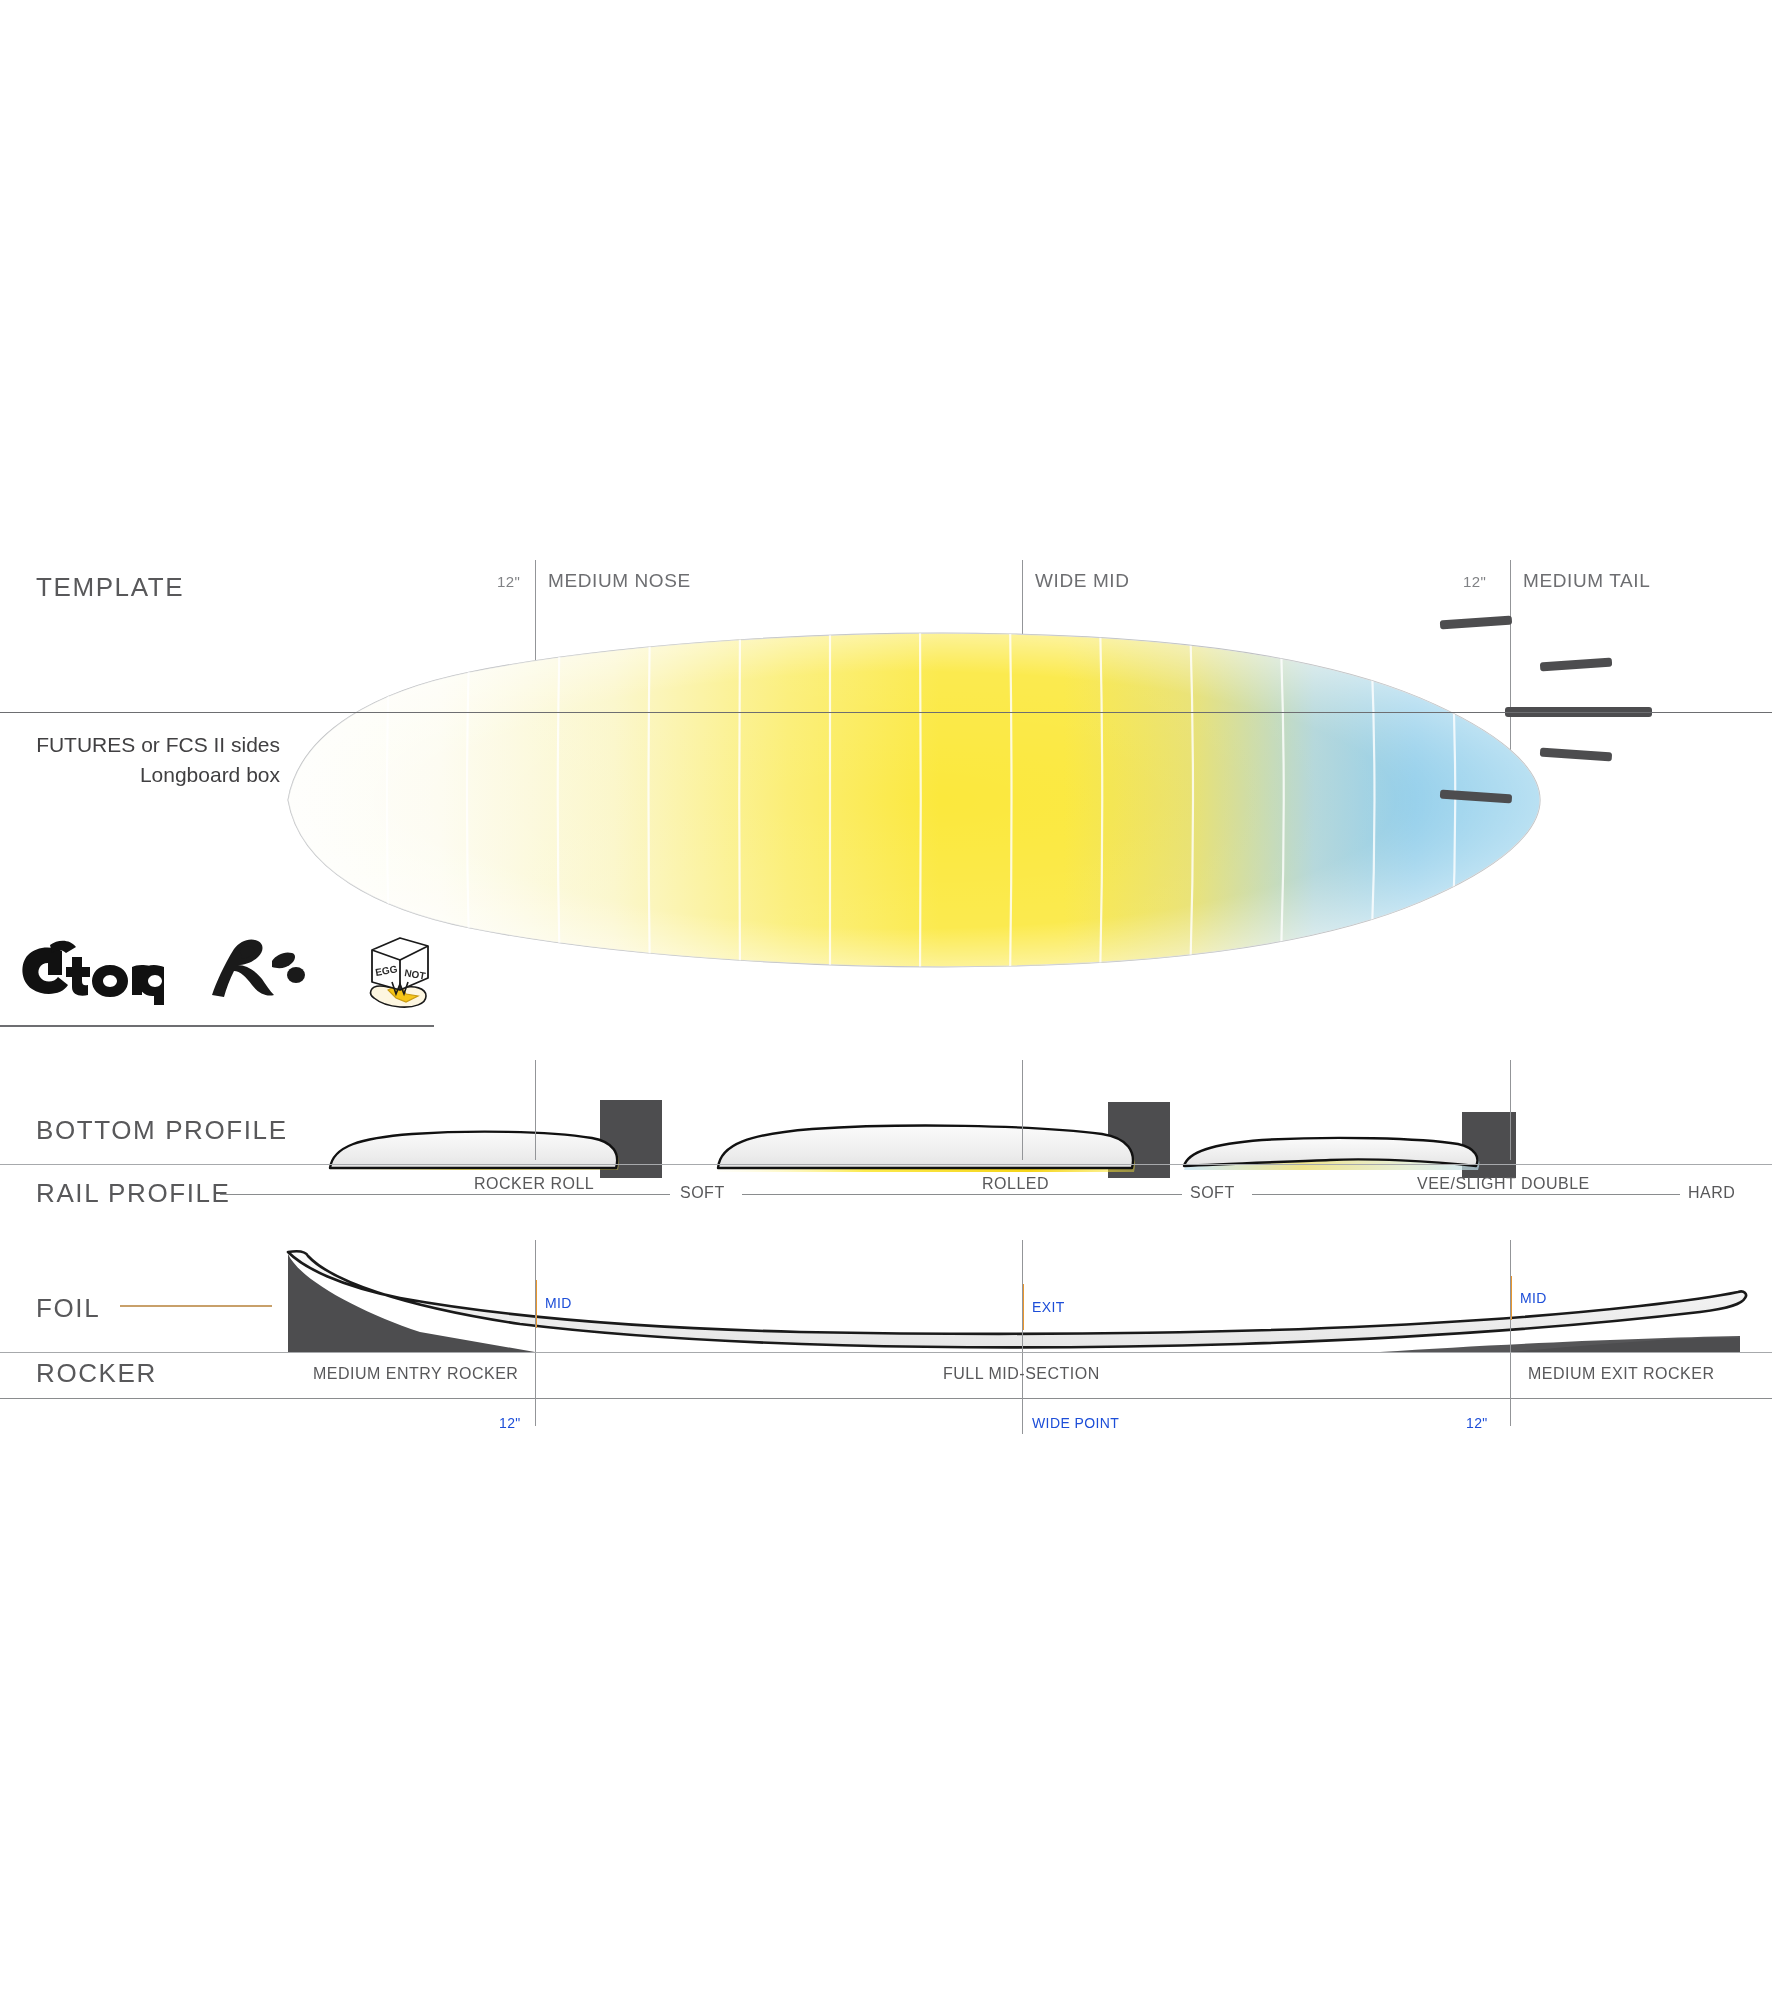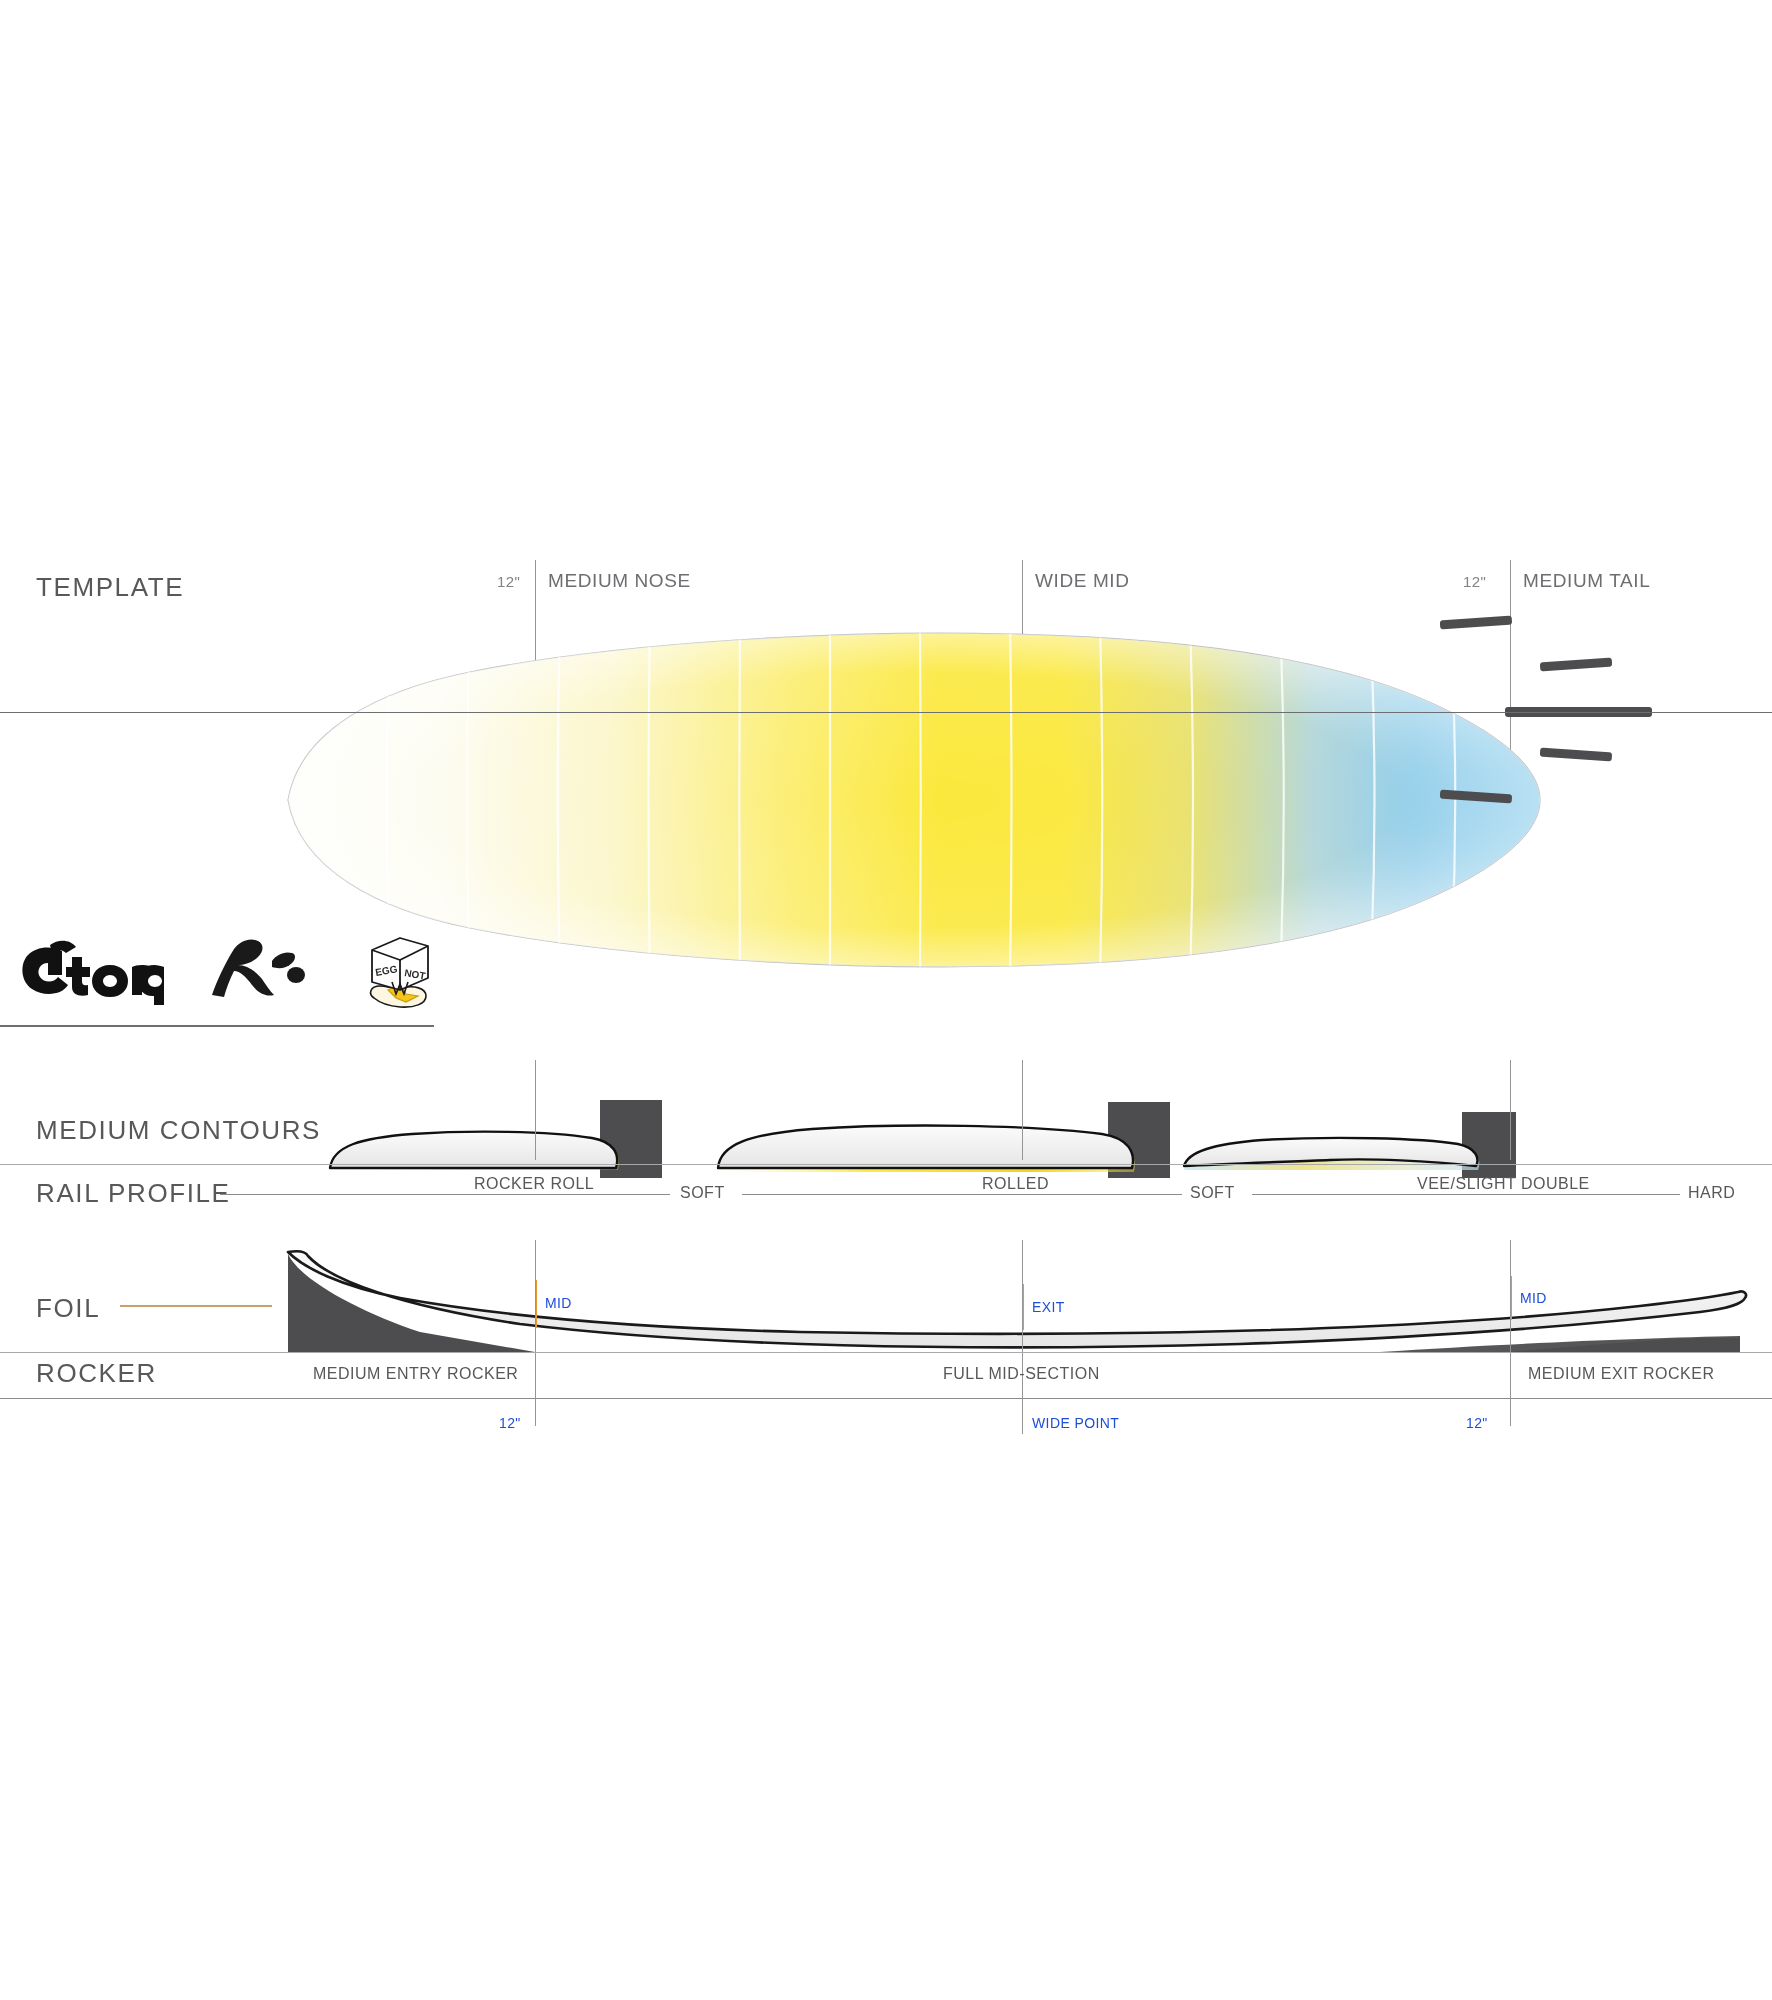--- a/index.html
+++ b/index.html
@@ -47,20 +47,22 @@
   <div class="vline" style="left:1510px;top:560px;height:260px;"></div>
 
   <div class="abs hdr-dim" style="left:497px;top:573px;">12"</div>
   <div class="abs hdr-zone" style="left:548px;top:570px;">MEDIUM NOSE</div>
 
   <div class="abs hdr-zone" style="left:1035px;top:570px;">WIDE MID</div>
 
   <div class="abs hdr-dim" style="left:1463px;top:573px;">12"</div>
   <div class="abs hdr-zone" style="left:1523px;top:570px;">MEDIUM TAIL</div>
 
+  <div class="abs sidenote" style="left:0px;top:730px;width:280px;">FUTURES or FCS II sides
+Longboard box</div>
 
   <svg class="abs" style="left:0px;top:620px;" width="1772" height="360">
     <defs>
       <linearGradient id="planGrad" x1="0" y1="0" x2="1" y2="0">
         <stop offset="0.00" stop-color="#fefefa"></stop>
         <stop offset="0.12" stop-color="#fdfcf0"></stop>
         <stop offset="0.26" stop-color="#fbf6c8"></stop>
         <stop offset="0.40" stop-color="#fbee72"></stop>
         <stop offset="0.52" stop-color="#fbe83c"></stop>
         <stop offset="0.62" stop-color="#fbe83c"></stop>
@@ -192,21 +194,21 @@
         <text x="14" y="44" transform="rotate(-10 14 44)">EGG</text>
         <text x="42" y="44" transform="rotate(10 42 44)">NOT</text>
       </g>
 
       <path d="M30,50 L34,62 L38,52 L42,62 L46,50" fill="none" stroke="#1a1a1a" stroke-width="1.6"></path>
     </svg>
   </div>
 
   <div class="logo-rule" style="left:0px;top:1025px;width:434px;"></div>
 
-  <div class="abs row-label spaced" style="left:36px;top:1115px;">MEDIUM  CONTOURS</div>
+  <div class="abs row-label spaced" style="left:36px;top:1115px;">BOTTOM  PROFILE</div>
 
   <svg class="abs" style="left:0px;top:1060px;" width="1772" height="125">
     <defs>
       <linearGradient id="glowNose" x1="0" y1="0" x2="1" y2="0">
         <stop offset="0%" stop-color="#fdfbe8" stop-opacity="0.2"></stop>
         <stop offset="45%" stop-color="#fbe83c" stop-opacity="0.85"></stop>
         <stop offset="100%" stop-color="#fbe83c" stop-opacity="0.35"></stop>
       </linearGradient>
       <linearGradient id="glowMid" x1="0" y1="0" x2="1" y2="0">
         <stop offset="0%" stop-color="#fdfbe8" stop-opacity="0.25"></stop>

